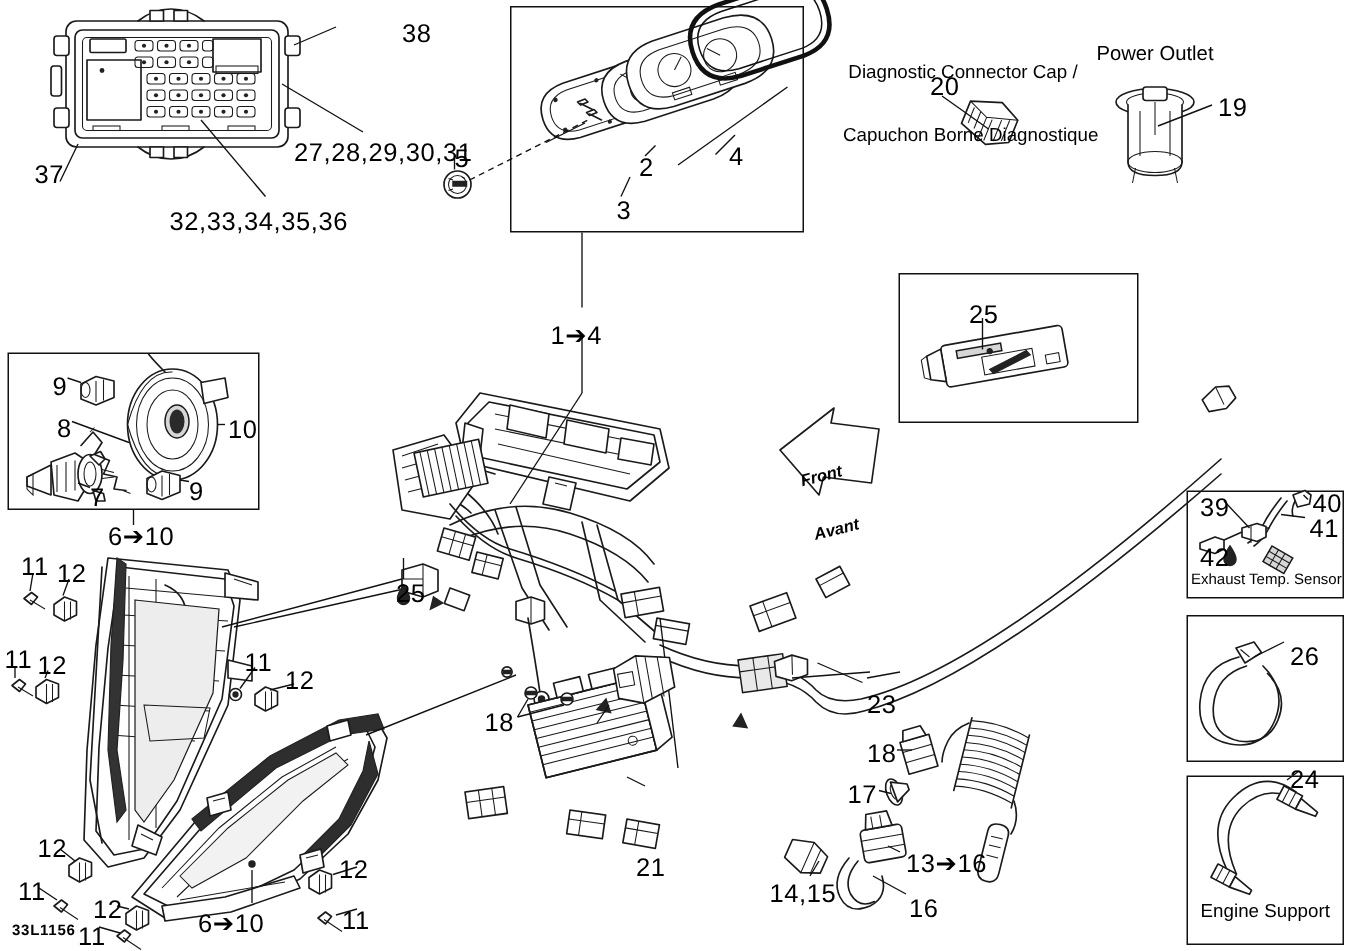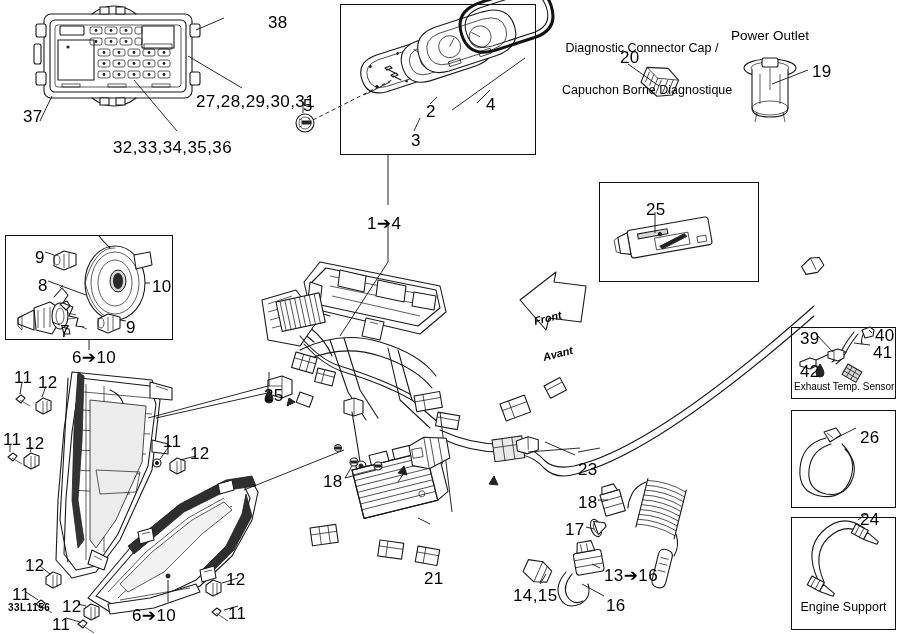--- a/index.html
+++ b/index.html
@@ -706,15 +706,15 @@
       <div class="lbl num" style="left: 513px; top: 586px;">14,15</div>
       <div class="lbl num" style="left: 606px; top: 596px;">16</div>
       <div class="lbl num" style="left: 800px; top: 329px;">39</div>
       <div class="lbl num" style="left: 875px; top: 326px;">40</div>
       <div class="lbl num" style="left: 873px; top: 343px;">41</div>
       <div class="lbl num" style="left: 800px; top: 362px;">42</div>
       <div class="lbl num" style="left: 860px; top: 428px;">26</div>
       <div class="lbl num" style="left: 860px; top: 510px;">24</div>
     </div>
 
-  <div class="code" style="left:8px;top:602px;">33L1156</div>
+  <div class="code" style="left:8px;top:615px;">33L1156</div>
 
 </div>
 
 </body></html>

